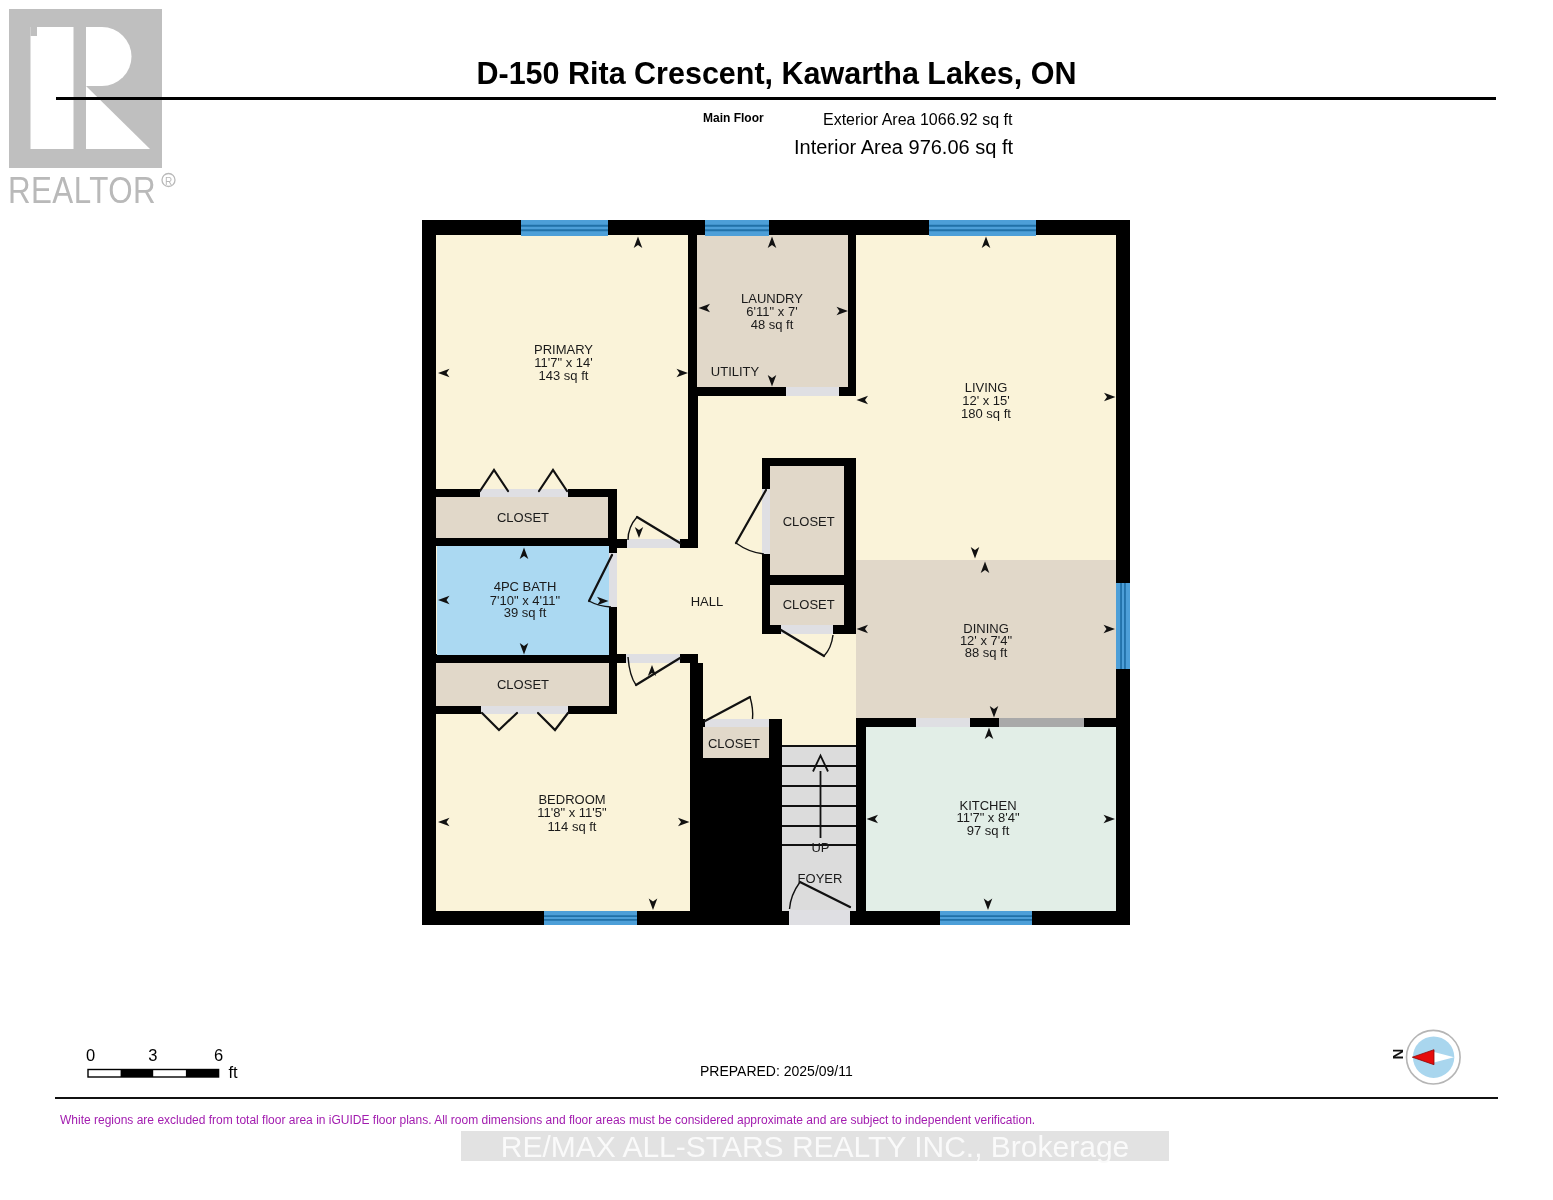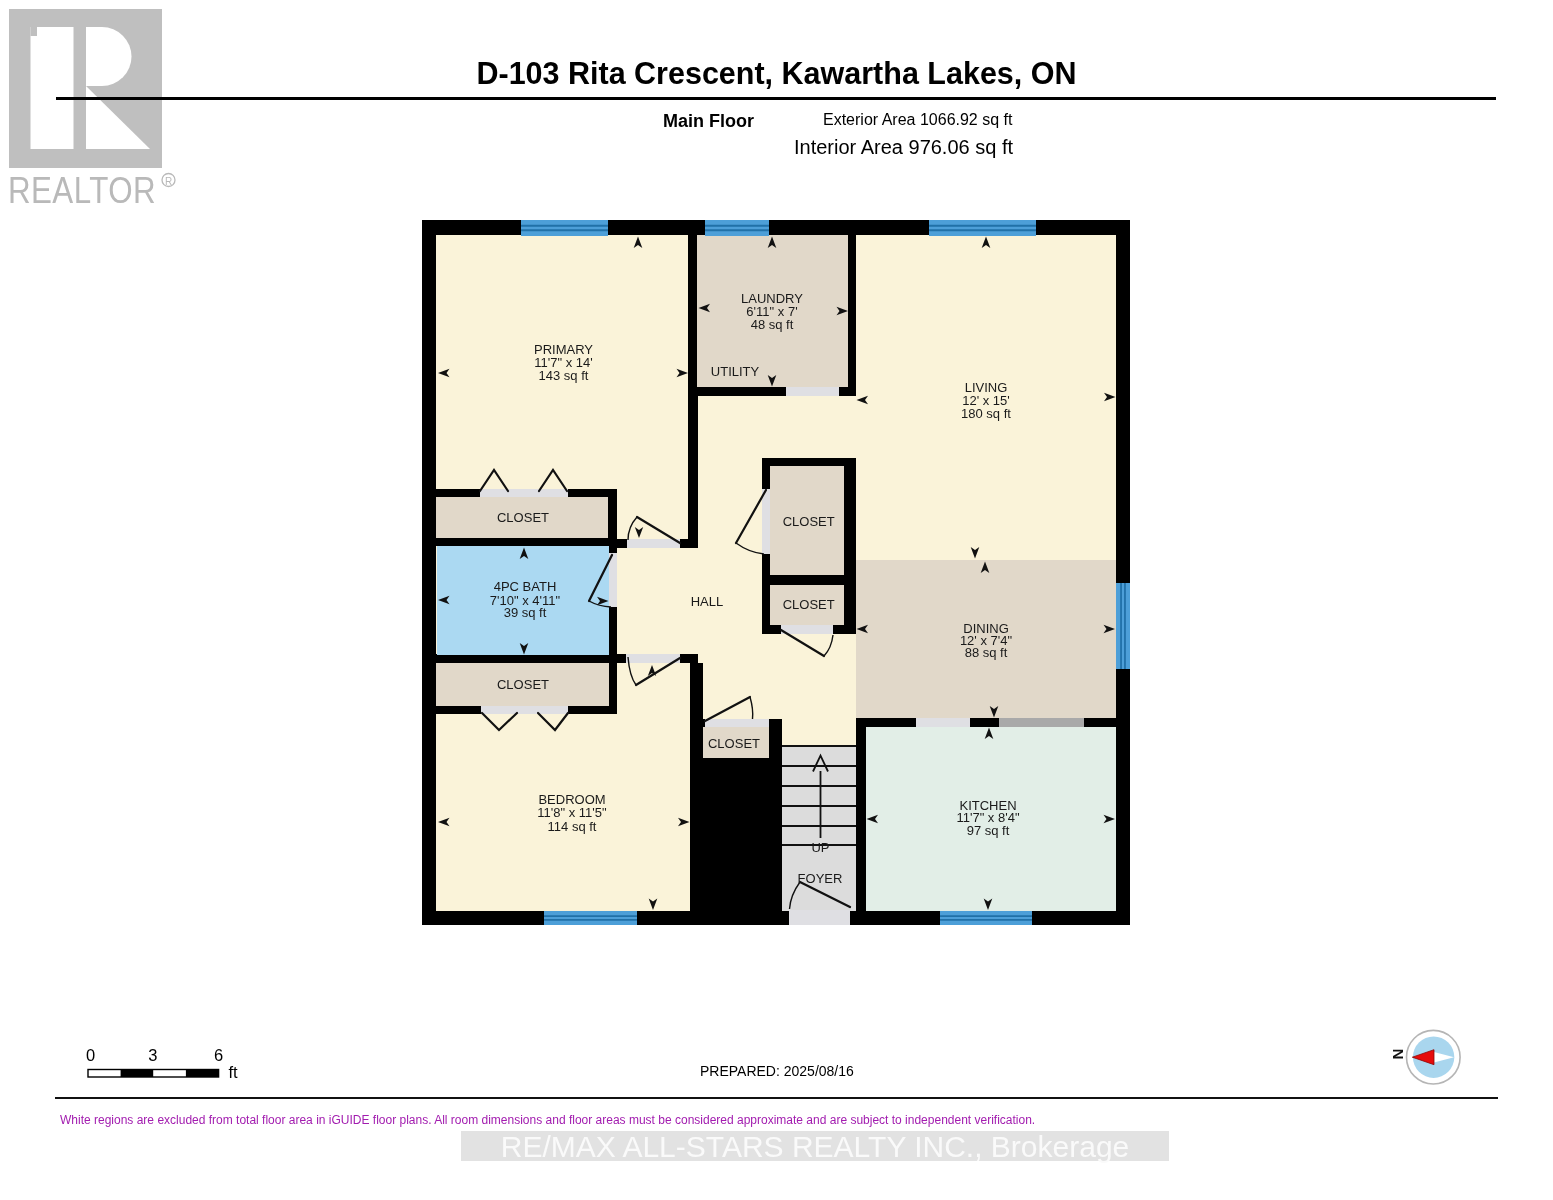--- a/index.html
+++ b/index.html
@@ -13,25 +13,25 @@
   <rect x="9" y="9" width="153" height="159" fill="#bfbfbf"></rect>
   <rect x="30.5" y="27" width="43" height="122" fill="#ffffff"></rect>
   <rect x="30.5" y="27" width="6.5" height="9" fill="#bfbfbf"></rect>
   <path d="M86,27 L102,27 A29.5,29.5 0 0 1 102,86 L86,86 Z" fill="#ffffff"></path>
   <path d="M86,86 L150,149 L86,149 Z" fill="#ffffff"></path>
   <text transform="translate(8,203) scale(0.87,1)" font-size="36" fill="#b9b9b9" letter-spacing="0.5">REALTOR</text>
   <circle cx="168.5" cy="180" r="6.5" fill="none" stroke="#b9b9b9" stroke-width="1.3"></circle>
   <text x="168.5" y="184.5" font-size="10" fill="#b9b9b9" text-anchor="middle">R</text>
 </svg>
 
-<div class="abs" style="left:0;top:56px;width:1553px;text-align:center;font-size:30.5px;font-weight:bold;color:#000;">D-103 Rita Crescent, Kawartha Lakes, ON</div>
+<div class="abs" style="left:0;top:56px;width:1553px;text-align:center;font-size:30.5px;font-weight:bold;color:#000;">D-150 Rita Crescent, Kawartha Lakes, ON</div>
 
 <div class="abs" style="left:56px;top:97px;width:1440px;height:3px;background:#000;"></div>
 
-<div class="abs" style="left:663px;top:111px;font-size:18px;font-weight:bold;color:#000;">Main Floor</div>
+<div class="abs" style="left:703px;top:111px;font-size:12px;font-weight:bold;color:#000;">Main Floor</div>
 
 <div class="abs" style="left:794px;top:111px;font-size:16px;color:#000;margin-left:29px;">Exterior Area 1066.92 sq ft</div>
 
 <div class="abs" style="left:794px;top:136px;font-size:20px;color:#000;">Interior Area 976.06 sq ft</div>
 
 <svg class="abs" style="left:0;top:0" width="1553" height="1200" viewBox="0 0 1553 1200">
 
 <rect x="422" y="220" width="708" height="705" fill="#000"></rect>
 
 <rect x="436" y="235" width="680" height="676" fill="#faf3d9"></rect>
@@ -265,21 +265,21 @@
 <svg class="abs" style="left:60px;top:1030px" width="220" height="65" viewBox="0 0 220 65">
   <text x="30.5" y="31" font-size="16.5" fill="#000" text-anchor="middle">0</text>
   <text x="92.8" y="31" font-size="16.5" fill="#000" text-anchor="middle">3</text>
   <text x="158.6" y="31" font-size="16.5" fill="#000" text-anchor="middle">6</text>
   <rect x="28" y="39.5" width="130.6" height="7.5" fill="#ffffff" stroke="#000" stroke-width="1.4"></rect>
   <rect x="60.6" y="39.5" width="32.6" height="7.5" fill="#000"></rect>
   <rect x="125.9" y="39.5" width="32.7" height="7.5" fill="#000"></rect>
   <text x="168.5" y="48" font-size="16.5" fill="#000">ft</text>
 </svg>
 
-<div class="abs" style="left:700px;top:1062.5px;font-size:14px;color:#000;">PREPARED: 2025/08/16</div>
+<div class="abs" style="left:700px;top:1062.5px;font-size:14px;color:#000;">PREPARED: 2025/09/11</div>
 
 <svg class="abs" style="left:1380px;top:1020px" width="100" height="80" viewBox="0 0 100 80">
   <circle cx="53.3" cy="37.2" r="26.8" fill="#ffffff" stroke="#b5b5b5" stroke-width="1.6"></circle>
   <circle cx="53.6" cy="37.2" r="20.7" fill="#a9d6ee"></circle>
   <path d="M74,37.2 L54,32 L54,42.4 Z" fill="#ffffff"></path>
   <path d="M32.3,37.2 L54,29.7 L54,44.7 Z" fill="#e60b0b" stroke="#8c0606" stroke-width="0.8"></path>
   <text x="23.4" y="34" font-size="15" fill="#111" transform="rotate(-90 23.4 34)" text-anchor="middle" font-weight="bold">N</text>
 </svg>
 
 <div class="abs" style="left:55px;top:1096.5px;width:1443px;height:2.6px;background:#111;"></div>

